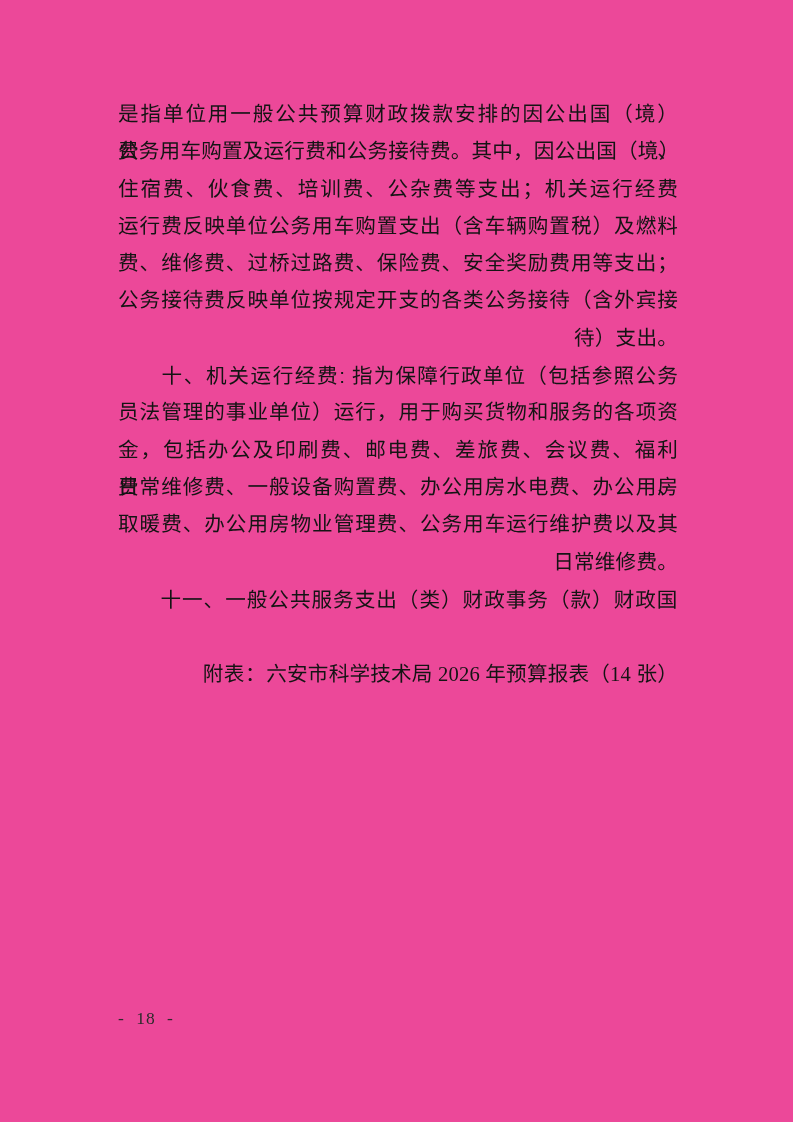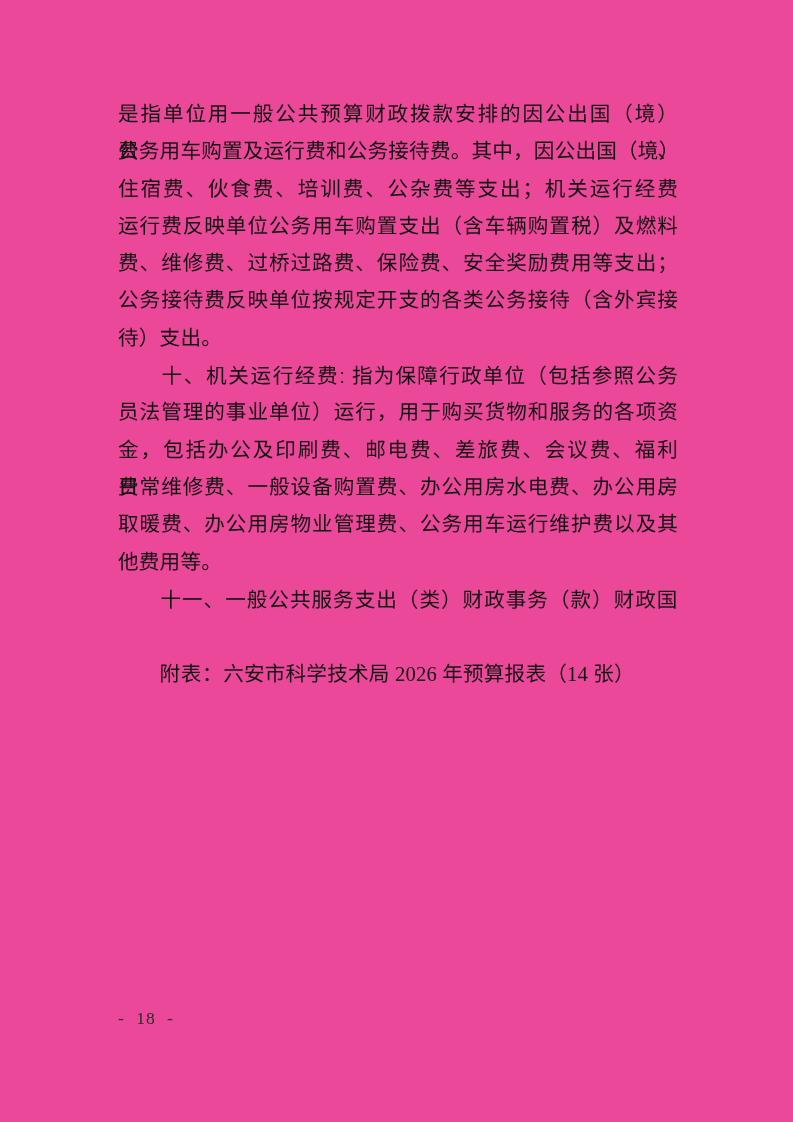--- a/index.html
+++ b/index.html
@@ -20,21 +20,21 @@
     position: absolute;
     left: 118px;
     top: 96px;
     width: 560px;
   }
   .doc-line {
     font-size: 20.6px;
     line-height: 37.3px;
     height: 37.3px;
     white-space: nowrap;
-    text-align: left;
+    text-align: right;
     letter-spacing: 0.2px;
   }
   .doc-line.just {
     white-space: normal;
     text-align: justify;
     text-align-last: justify;
     text-justify: inter-character;
   }
   .bold-head {
     font-family: "Liberation Sans", "DejaVu Sans", sans-serif;
@@ -63,19 +63,19 @@
       <div class="doc-line just"><span>住宿费、伙食费、培训费、公杂费等支出；机关运行经费</span></div>
       <div class="doc-line just"><span>运行费反映单位公务用车购置支出（含车辆购置税）及燃料</span></div>
       <div class="doc-line just"><span>费、维修费、过桥过路费、保险费、安全奖励费用等支出；</span></div>
       <div class="doc-line just"><span>公务接待费反映单位按规定开支的各类公务接待（含外宾接</span></div>
       <div class="doc-line"><span>待）支出。</span></div>
       <div class="doc-line just"><span>　　</span><span class="bold-head">十、机关运行经费:</span><span> 指为保障行政单位（包括参照公务</span></div>
       <div class="doc-line just"><span>员法管理的事业单位）运行，用于购买货物和服务的各项资</span></div>
       <div class="doc-line just"><span>金，包括办公及印刷费、邮电费、差旅费、会议费、福利费、</span></div>
       <div class="doc-line just"><span>日常维修费、一般设备购置费、办公用房水电费、办公用房</span></div>
       <div class="doc-line just"><span>取暖费、办公用房物业管理费、公务用车运行维护费以及其</span></div>
-      <div class="doc-line"><span>他费用等。</span></div>
+      <div class="doc-line"><span>日常维修费。</span></div>
       <div class="doc-line just"><span>　　</span><span class="bold-head">十一、一般公共服务支出（类）财政事务（款）财政国</span></div>
       <div class="doc-line">&nbsp;</div>
       <div class="doc-line"><span>　　</span><span class="bold-head">附表：</span><span>六安市科学技术局 2026 年预算报表（14 张）</span></div>
     </div>
   <div class="page-footer">- 18 -</div>
 </div>
 
 </body></html>

